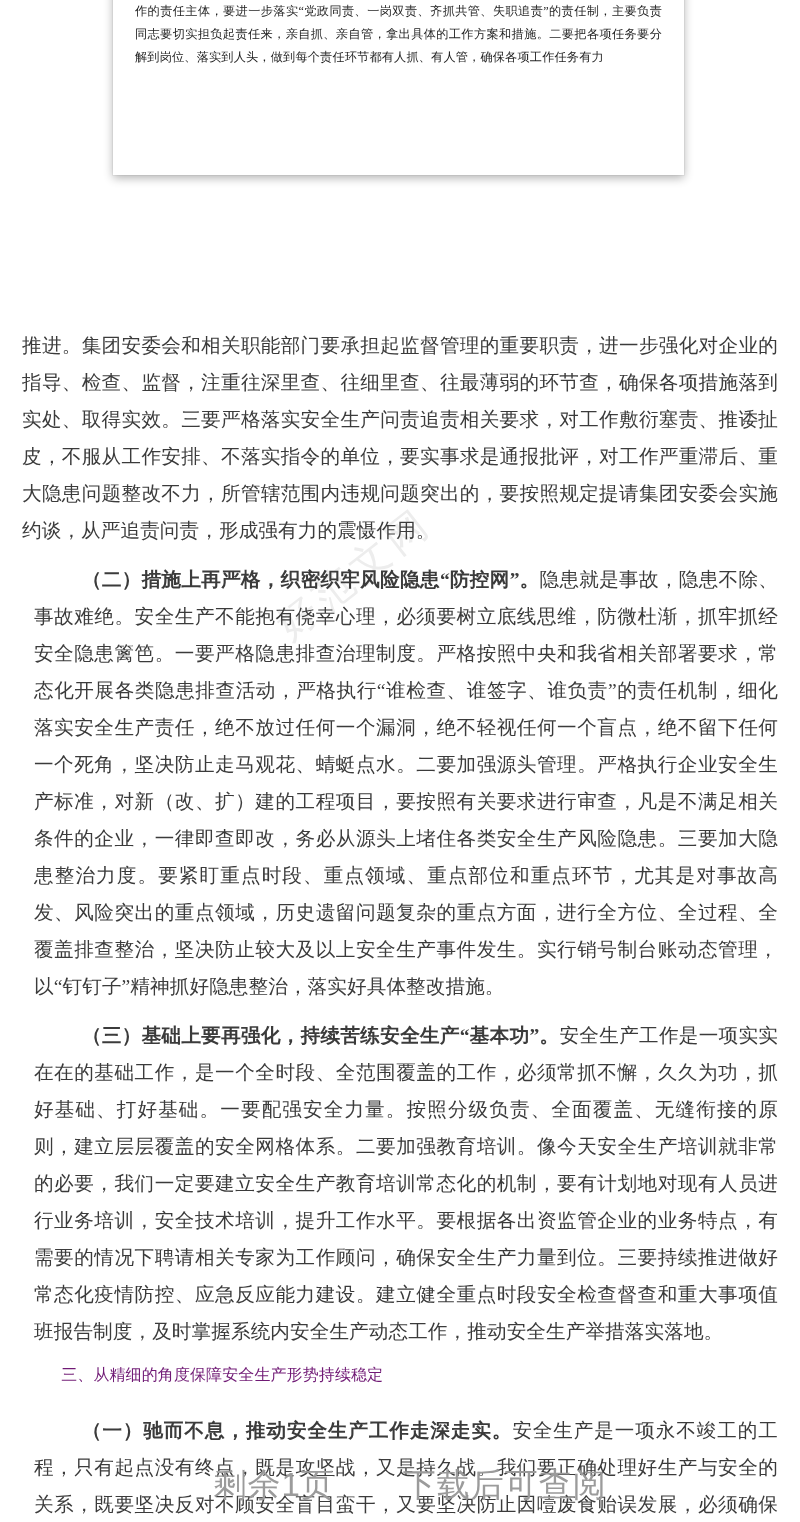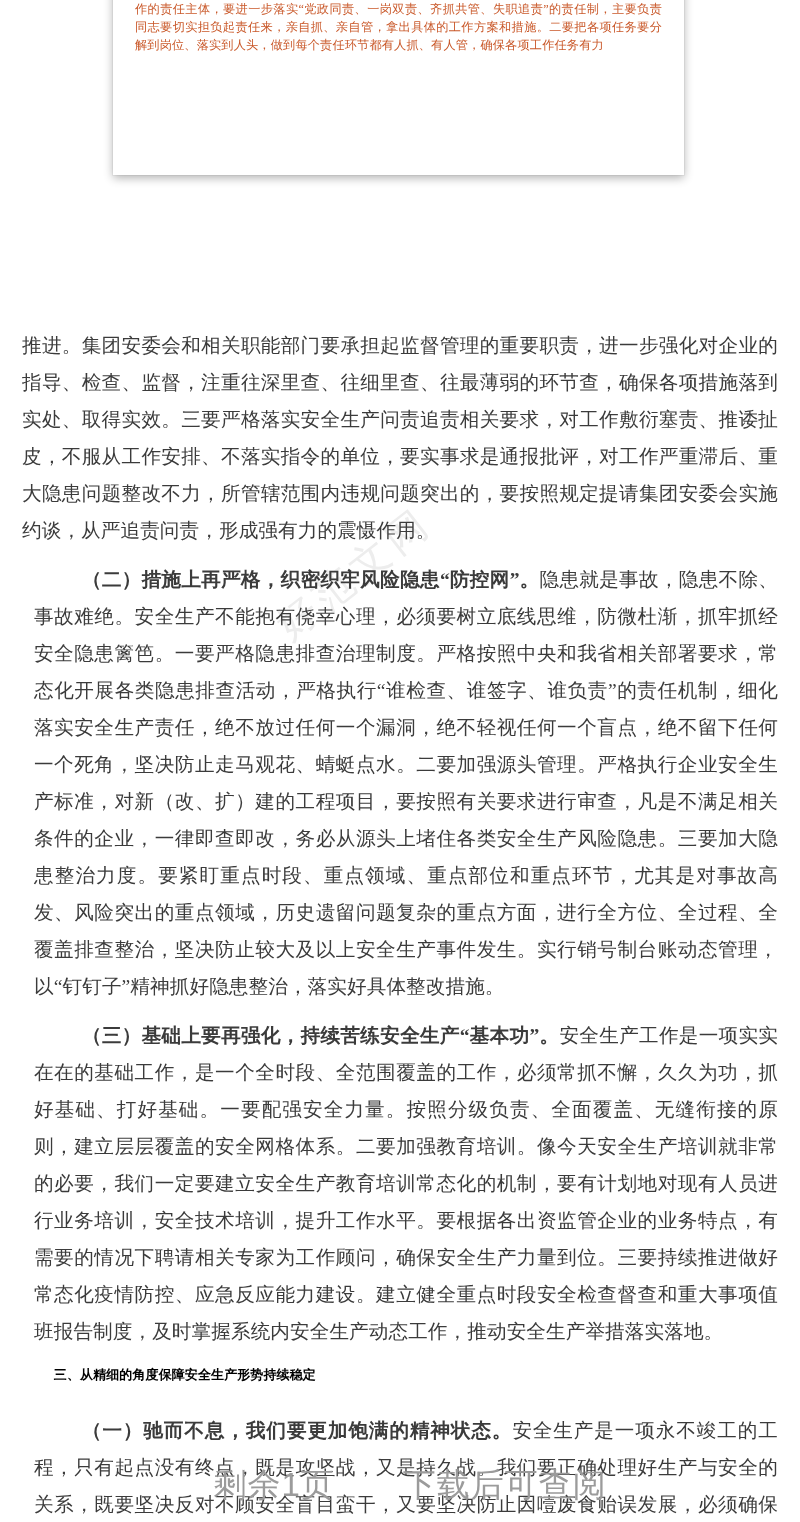--- a/index.html
+++ b/index.html
@@ -25,24 +25,24 @@
     height: 235px;
     background: #ffffff;
     box-shadow: 0 3px 9px rgba(0,0,0,0.30), 0 0 0 1px rgba(0,0,0,0.04);
     box-sizing: border-box;
     padding: 0 22px;
     overflow: hidden;
   }
   #prev-card .prev-body {
     margin-top: 60px;
     font-size: 12.2px;
-    line-height: 18px;
+    line-height: 23px;
     text-align: justify;
     text-justify: inter-ideograph;
-    color: #c2410c;
+    color: #000000;
     letter-spacing: 0.15px;
     filter: blur(0.28px);
     opacity: .88;
   }
 
   
   #doc {
     position: absolute;
     left: 22px;
     top: 327px;
@@ -56,24 +56,24 @@
     color: #3b3b3b;
     margin: 0;
     letter-spacing: 0.1px;
     text-indent: 0;
   }
   .para.indent { text-indent: 2.45em; margin-left: 12px; }
   .para .lead { font-weight: bold; }
   .gap { height: 12px; }
 
   .heading {
-    font-size: 13px;
+    font-size: 16px;
     line-height: 26.05px;
-    font-weight: bold;
-    color: #000000;
+    font-weight: normal;
+    color: #701a75;
     margin: 0;
     text-indent: 2.45em;
     letter-spacing: 0.1px;
   }
 
   
   #watermark {
     position: absolute;
     left: 330px;
     top: 470px;
@@ -117,19 +117,19 @@
 <div id="doc">
     <p class="para"><span>推进。集团安委会和相关职能部门要承担起监督管理的重要职责，进一步强化对企业的指导、检查、监督，注重往深里查、往细里查、往最薄弱的环节查，确保各项措施落到实处、取得实效。三要严格落实安全生产问责追责相关要求，对工作敷衍塞责、推诿扯皮，不服从工作安排、不落实指令的单位，要实事求是通报批评，对工作严重滞后、重大隐患问题整改不力，所管辖范围内违规问题突出的，要按照规定提请集团安委会实施约谈，从严追责问责，形成强有力的震慑作用。</span></p>
     <div class="gap"></div>
     <p class="para indent"><span class="lead">（二）措施上再严格，织密织牢风险隐患“防控网”。</span><span>隐患就是事故，隐患不除、事故难绝。安全生产不能抱有侥幸心理，必须要树立底线思维，防微杜渐，抓牢抓经安全隐患篱笆。一要严格隐患排查治理制度。严格按照中央和我省相关部署要求，常态化开展各类隐患排查活动，严格执行“谁检查、谁签字、谁负责”的责任机制，细化落实安全生产责任，绝不放过任何一个漏洞，绝不轻视任何一个盲点，绝不留下任何一个死角，坚决防止走马观花、蜻蜓点水。二要加强源头管理。严格执行企业安全生产标准，对新（改、扩）建的工程项目，要按照有关要求进行审查，凡是不满足相关条件的企业，一律即查即改，务必从源头上堵住各类安全生产风险隐患。三要加大隐患整治力度。要紧盯重点时段、重点领域、重点部位和重点环节，尤其是对事故高发、风险突出的重点领域，历史遗留问题复杂的重点方面，进行全方位、全过程、全覆盖排查整治，坚决防止较大及以上安全生产事件发生。实行销号制台账动态管理，以“钉钉子”精神抓好隐患整治，落实好具体整改措施。</span></p>
     <div class="gap"></div>
     <p class="para indent"><span class="lead">（三）基础上要再强化，持续苦练安全生产“基本功”。</span><span>安全生产工作是一项实实在在的基础工作，是一个全时段、全范围覆盖的工作，必须常抓不懈，久久为功，抓好基础、打好基础。一要配强安全力量。按照分级负责、全面覆盖、无缝衔接的原则，建立层层覆盖的安全网格体系。二要加强教育培训。像今天安全生产培训就非常的必要，我们一定要建立安全生产教育培训常态化的机制，要有计划地对现有人员进行业务培训，安全技术培训，提升工作水平。要根据各出资监管企业的业务特点，有需要的情况下聘请相关专家为工作顾问，确保安全生产力量到位。三要持续推进做好常态化疫情防控、应急反应能力建设。建立健全重点时段安全检查督查和重大事项值班报告制度，及时掌握系统内安全生产动态工作，推动安全生产举措落实落地。</span></p>
     <div class="gap"></div>
     <div class="heading">三、从精细的角度保障安全生产形势持续稳定</div>
     <div class="gap"></div>
     <div class="gap"></div>
-    <p class="para indent"><span class="lead">（一）驰而不息，我们要更加饱满的精神状态。</span><span>安全生产是一项永不竣工的工程，只有起点没有终点，既是攻坚战，又是持久战。我们要正确处理好生产与安全的关系，既要坚决反对不顾安全盲目蛮干，又要坚决防止因噎废食贻误发展，必须确保安全与生产相辅相成、相互促进、相得益彰。新的一年，我们要更加饱满的精神状态，保持定力、顶住压力、增强耐力、加倍努力，统筹谋划好 2022 年安全生产工作，继续在全集团内推进安全生产标准化，促使安全生产工作落实落细。</span></p>
+    <p class="para indent"><span class="lead">（一）驰而不息，推动安全生产工作走深走实。</span><span>安全生产是一项永不竣工的工程，只有起点没有终点，既是攻坚战，又是持久战。我们要正确处理好生产与安全的关系，既要坚决反对不顾安全盲目蛮干，又要坚决防止因噎废食贻误发展，必须确保安全与生产相辅相成、相互促进、相得益彰。新的一年，我们要更加饱满的精神状态，保持定力、顶住压力、增强耐力、加倍努力，统筹谋划好 2022 年安全生产工作，继续在全集团内推进安全生产标准化，促使安全生产工作落实落细。</span></p>
     <div class="gap"></div>
   </div>
 
 <div id="paywall">
   <span>剩余1页</span><span>　　</span><span>下载后可查阅</span>
 </div>
 
 </body></html>

